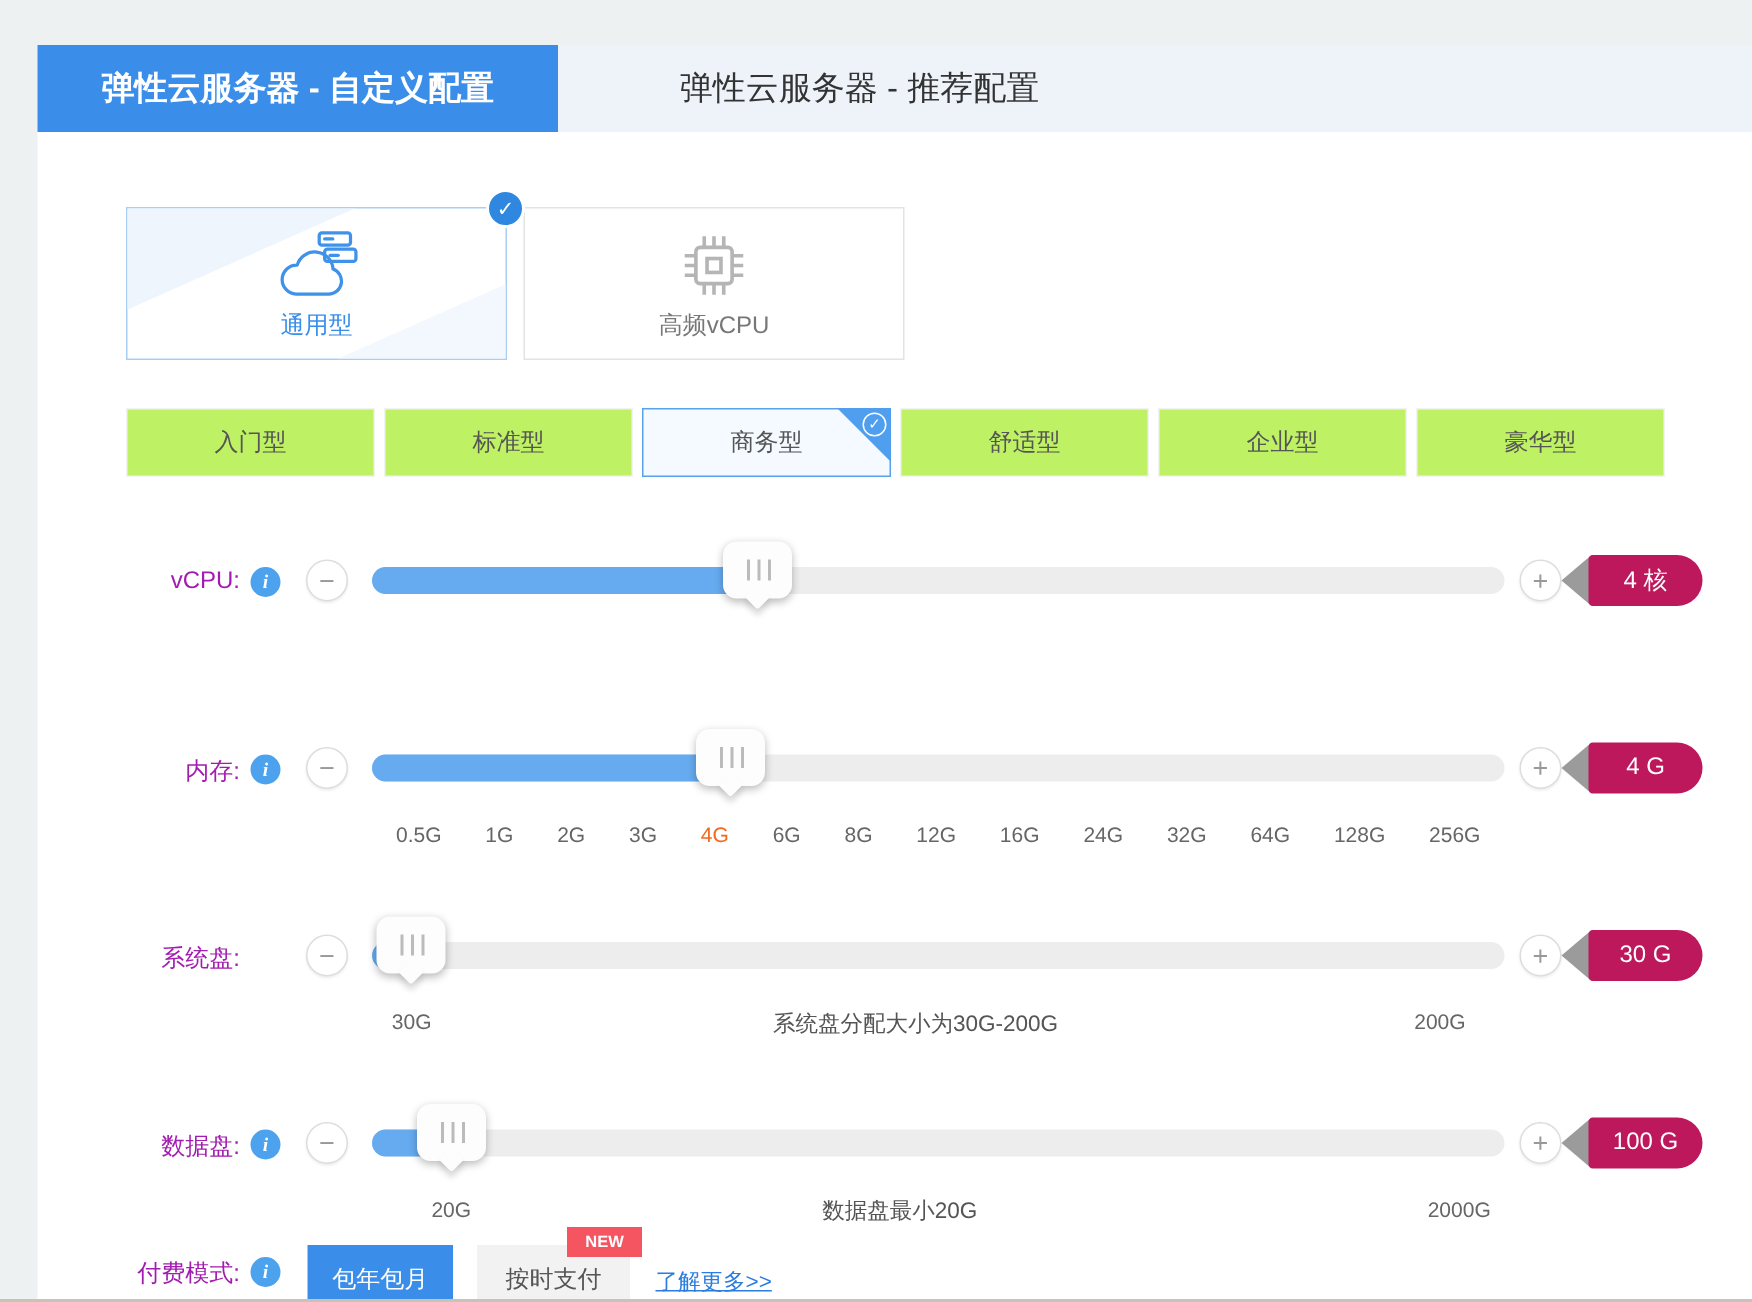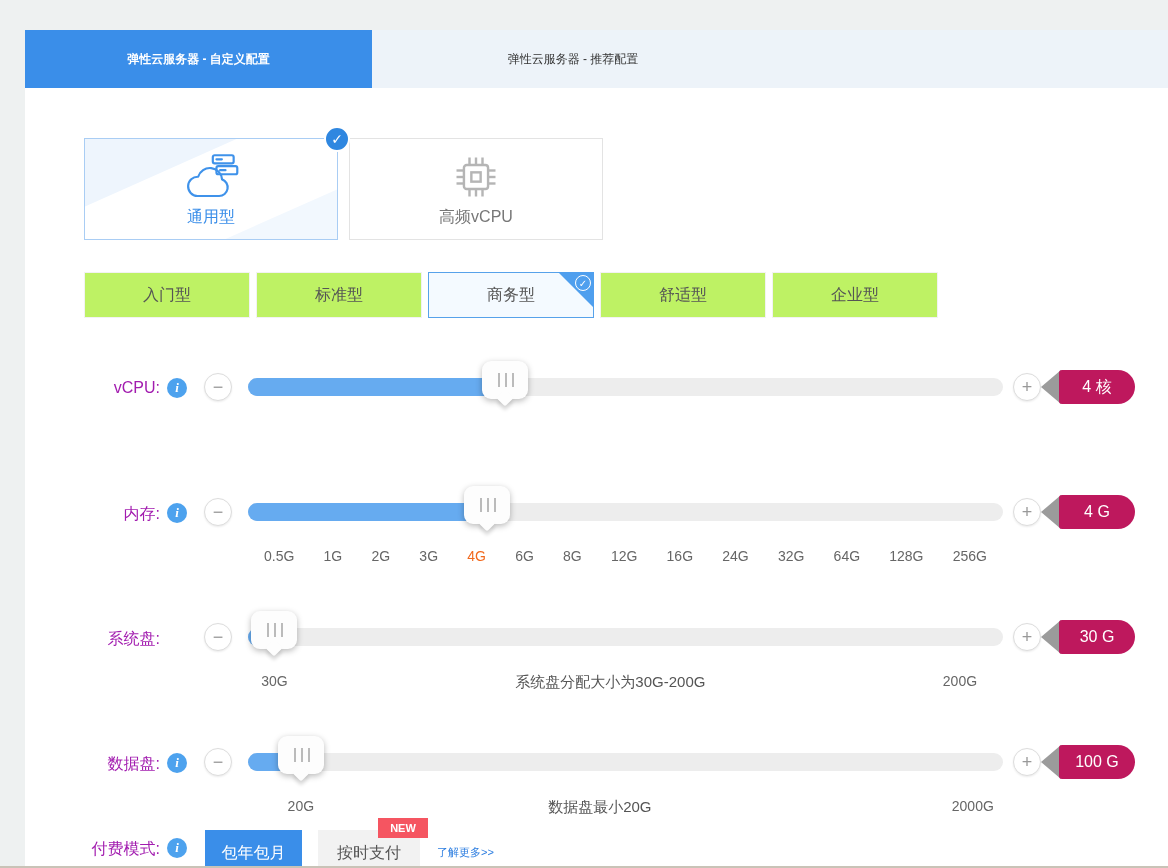--- a/index.html
+++ b/index.html
@@ -2,21 +2,21 @@
 <html><head>
 <meta charset="utf-8">
 <style>
   * { margin:0; padding:0; box-sizing:border-box; }
   html,body { width:1168px; height:868px; overflow:hidden; background:#eef1f1;
               font-family:"Liberation Sans","DejaVu Sans",sans-serif; }
   .panel { position:absolute; left:25px; top:30px; width:1143px; height:838px; background:#fff; }
 
   
   .tabbar { position:absolute; left:0; top:0; width:100%; height:58px; background:#edf3f9; display:flex; }
-  .tab { display:flex; align-items:center; justify-content:center; font-size:12px; cursor:pointer; }
+  .tab { display:flex; align-items:center; justify-content:center; font-size:22px; cursor:pointer; }
   .tab.active { width:347px; background:#3a8ee9; color:#fff; font-weight:700; }
   .tab.inactive { width:366px; color:#333; font-weight:500;padding-left:36px; }
 
   
   .families { position:absolute; left:59px; top:108px; display:flex; gap:11px; }
   .family-card { width:254px; height:102px; border:1px solid #e3e3e3; background:#fff; position:relative;
                  display:flex; flex-direction:column; align-items:center; justify-content:center; gap:4px; cursor:pointer; }
   .family-card.selected { border-color:#a9cdf4; }
   .family-card .deco { position:absolute; inset:0; overflow:hidden; pointer-events:none; }
   .family-card.selected .deco::before { content:""; position:absolute; width:220px; height:90px; background:#eef5fd;
@@ -80,21 +80,21 @@
   
   .payment-row { position:absolute; left:0; top:785px; width:1143px; height:92px; }
   .payment-row .s-label { top:24px; }
   .payment-row .info-icon { top:23px; }
   .pay-btn { position:absolute; top:15px; height:46px; font-size:16px; display:flex; align-items:center;
           justify-content:center; cursor:pointer; }
   .pay-prepaid { left:180px; width:97px; background:#3a8ee9; color:#fff; }
   .pay-hourly  { left:293px; width:102px; background:#f2f2f2; color:#555; }
   .new-badge { position:absolute; left:353px; top:3px; width:50px; height:20px; background:#f55561; border-radius:0;
           color:#fff; font-size:11px; font-weight:700; display:flex; align-items:center; justify-content:center; z-index:2; }
-  .learn-more { position:absolute; left:412px; top:30px; font-size:11px; color:#2b7de0; cursor:pointer; }
+  .learn-more { position:absolute; left:412px; top:30px; font-size:15px; color:#2b7de0; cursor:pointer;text-decoration:underline; }
 
   .bottom-line { position:absolute; left:0; top:866px; width:1168px; height:2px; background:#c9c3b7; z-index:10; }
 </style>
 </head>
 <body>
 
 <div class="panel">
 
   <div class="tabbar">
     <div class="tab active">弹性云服务器 - 自定义配置</div>
@@ -142,20 +142,21 @@
   <div class="tiers">
     <div class="tier">入门型</div>
     <div class="tier">标准型</div>
     <div class="tier selected">
       <span>商务型</span>
       <span class="corner"></span>
       <span class="corner-check">✓</span>
     </div>
     <div class="tier">舒适型</div>
     <div class="tier">企业型</div>
+    <div class="tier">豪华型</div>
   </div>
 
   <div class="slider-row row-vcpu">
     <div class="s-label">vCPU:</div>
     <div class="info-icon">i</div>
     <div class="step-btn step-minus">−</div>
     <div class="s-track">
       <div class="s-fill" style="width: 34%;"></div>
       <div class="s-handle" style="left: 34%;">
           <span class="bars"></span>

